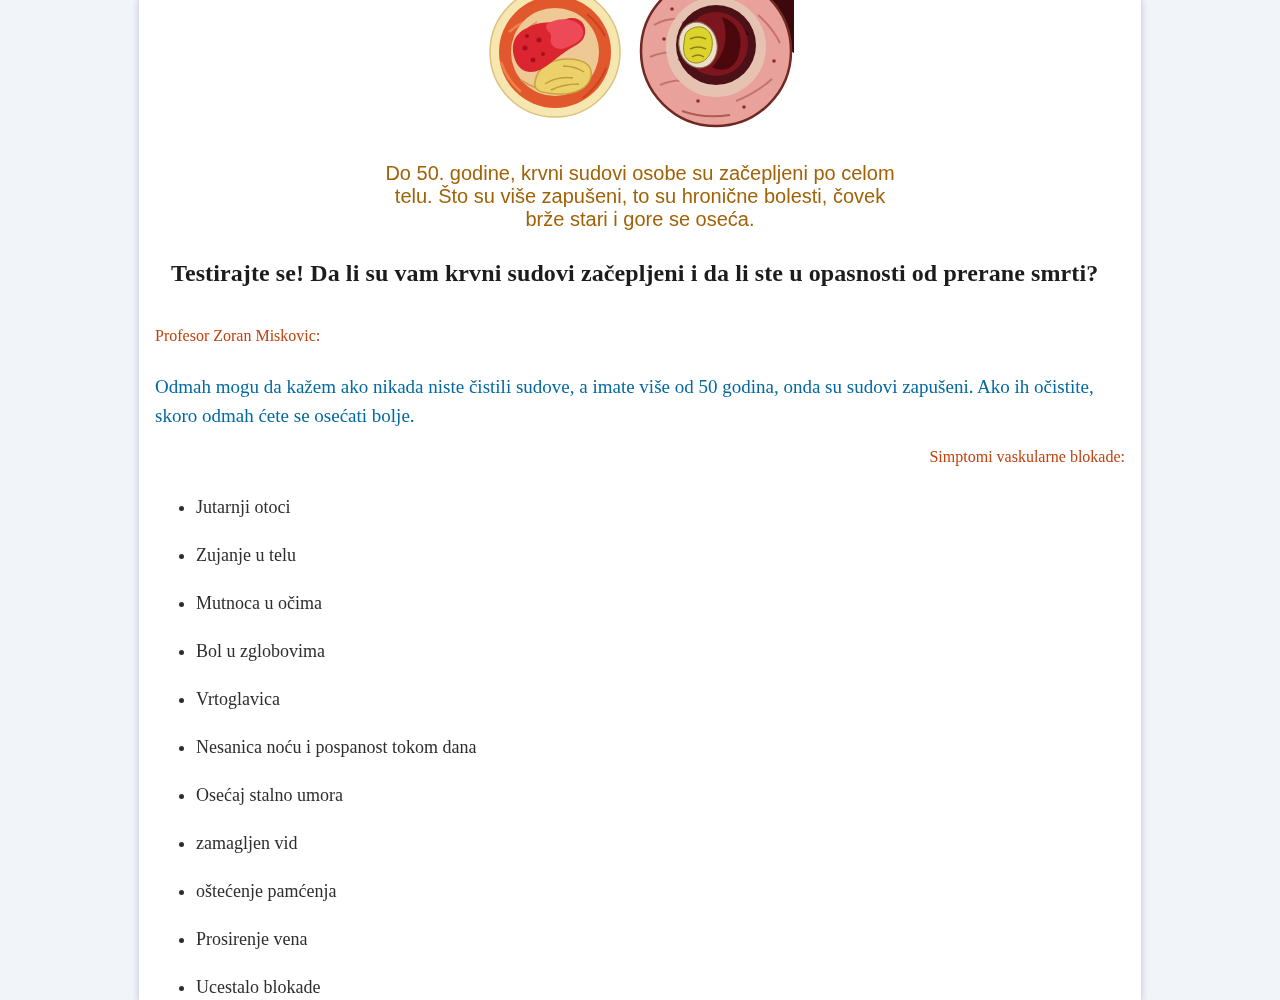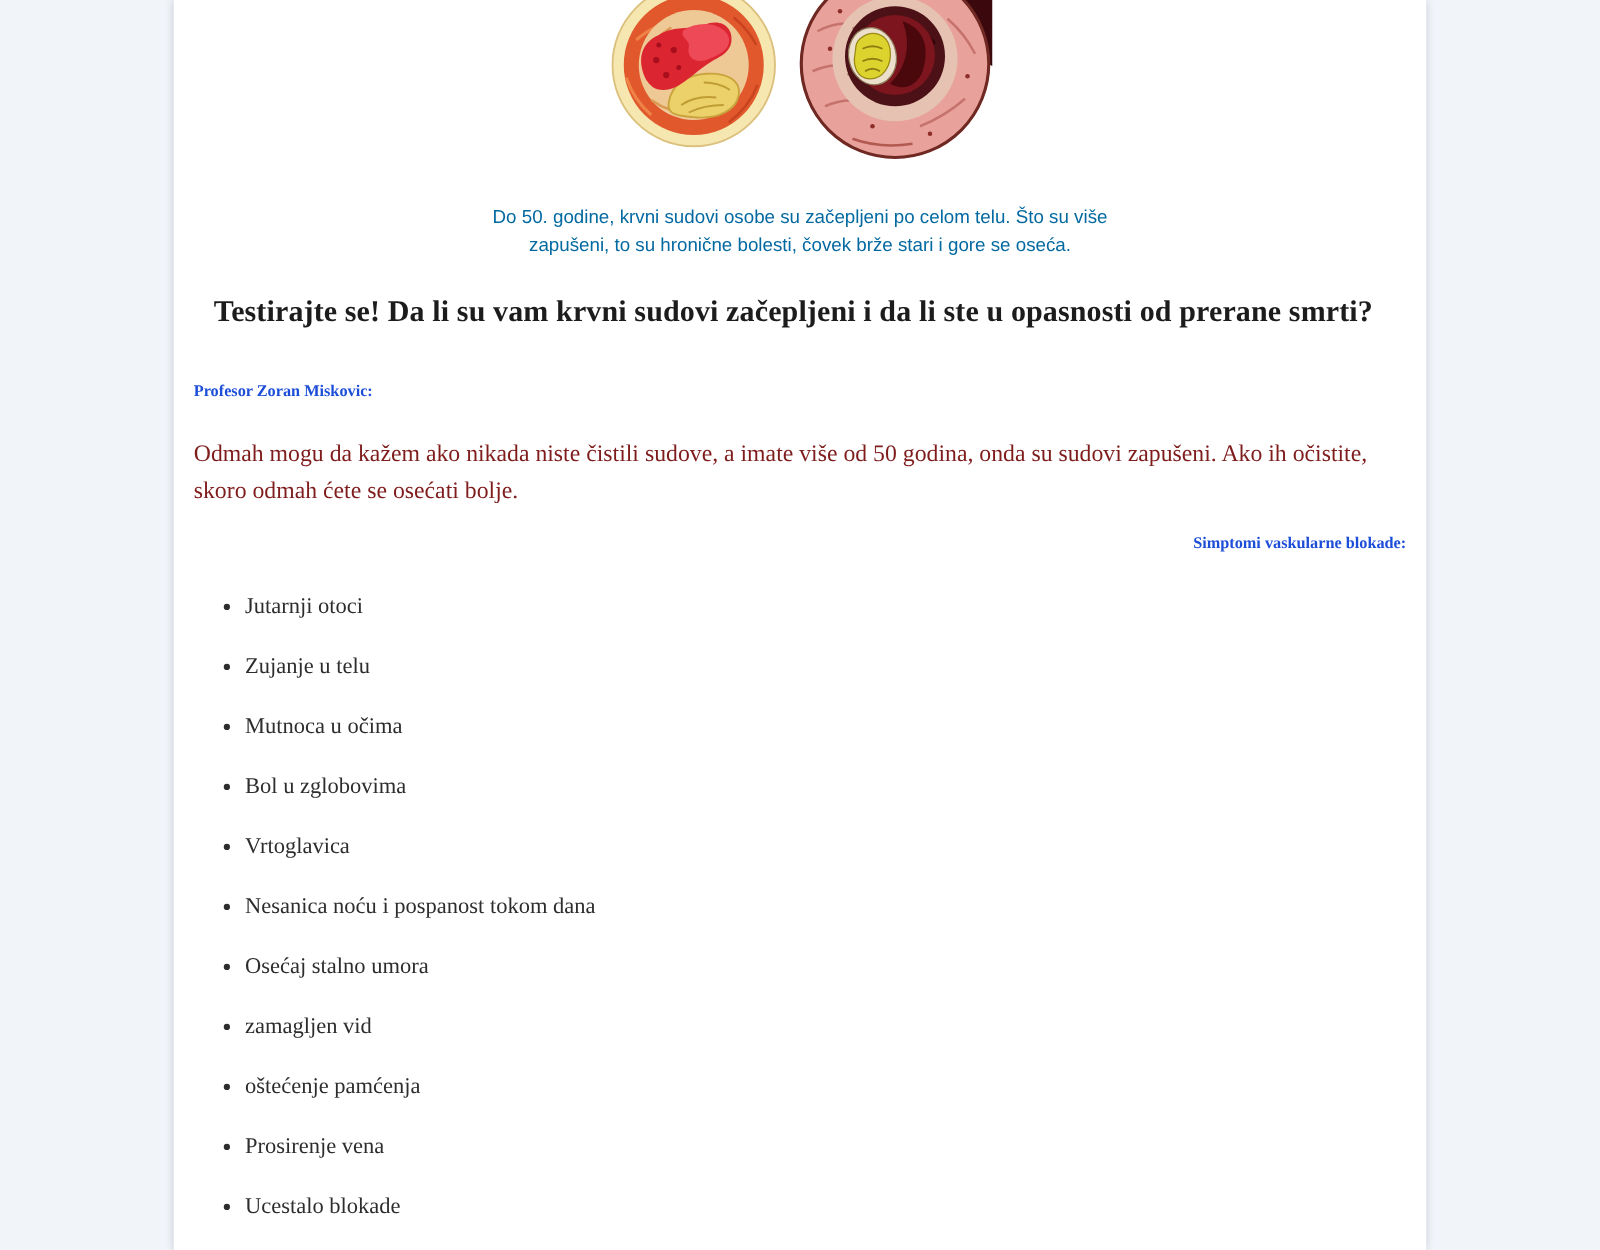--- a/index.html
+++ b/index.html
@@ -20,36 +20,36 @@
     height: 140px; overflow: hidden;
     display: flex; justify-content: center; align-items: flex-start;
     gap: 15px;
   }
   .artery-left  { margin-top: -12px; display: block; }
   .artery-right { margin-top: -27px; display: block; }
   figure { margin: 0; }
   figcaption {
     margin: 22px auto 0; max-width: 520px;
     font-family: "Liberation Sans", sans-serif;
-    font-size: 15px; line-height: 23px; color: #0369a1;
+    font-size: 20px; line-height: 23px; color: #a16207;
     text-align: center;
   }
   h1.article-heading {
     margin: 24px 16px 0;
     font-size: 24px; font-weight: bold; line-height: 36px;
     color: #1c1c1c; letter-spacing: 0.1px;
   }
   h3.sub-heading {
-    font-size: 13px; font-weight: bold; line-height: 22px;
-    color: #1d4ed8; margin: 0;
+    font-size: 16px; font-weight: normal; line-height: 22px;
+    color: #c2410c; margin: 0;
   }
   h3.professor { margin-top: 34px; }
   p.intro {
     margin: 25px 0 0;
-    font-size: 19px; line-height: 29px; color: #7f1d1d;
+    font-size: 19px; line-height: 29px; color: #0369a1;
   }
   h3.symptoms { margin-top: 16px; text-align: right; }
   ul.symptoms-list {
     margin: 25px 0 0; padding-left: 41px;
     list-style: disc;
   }
   ul.symptoms-list li {
     font-size: 18px; line-height: 29px; color: #2d2d2d;
     margin-bottom: 19px;
   }

